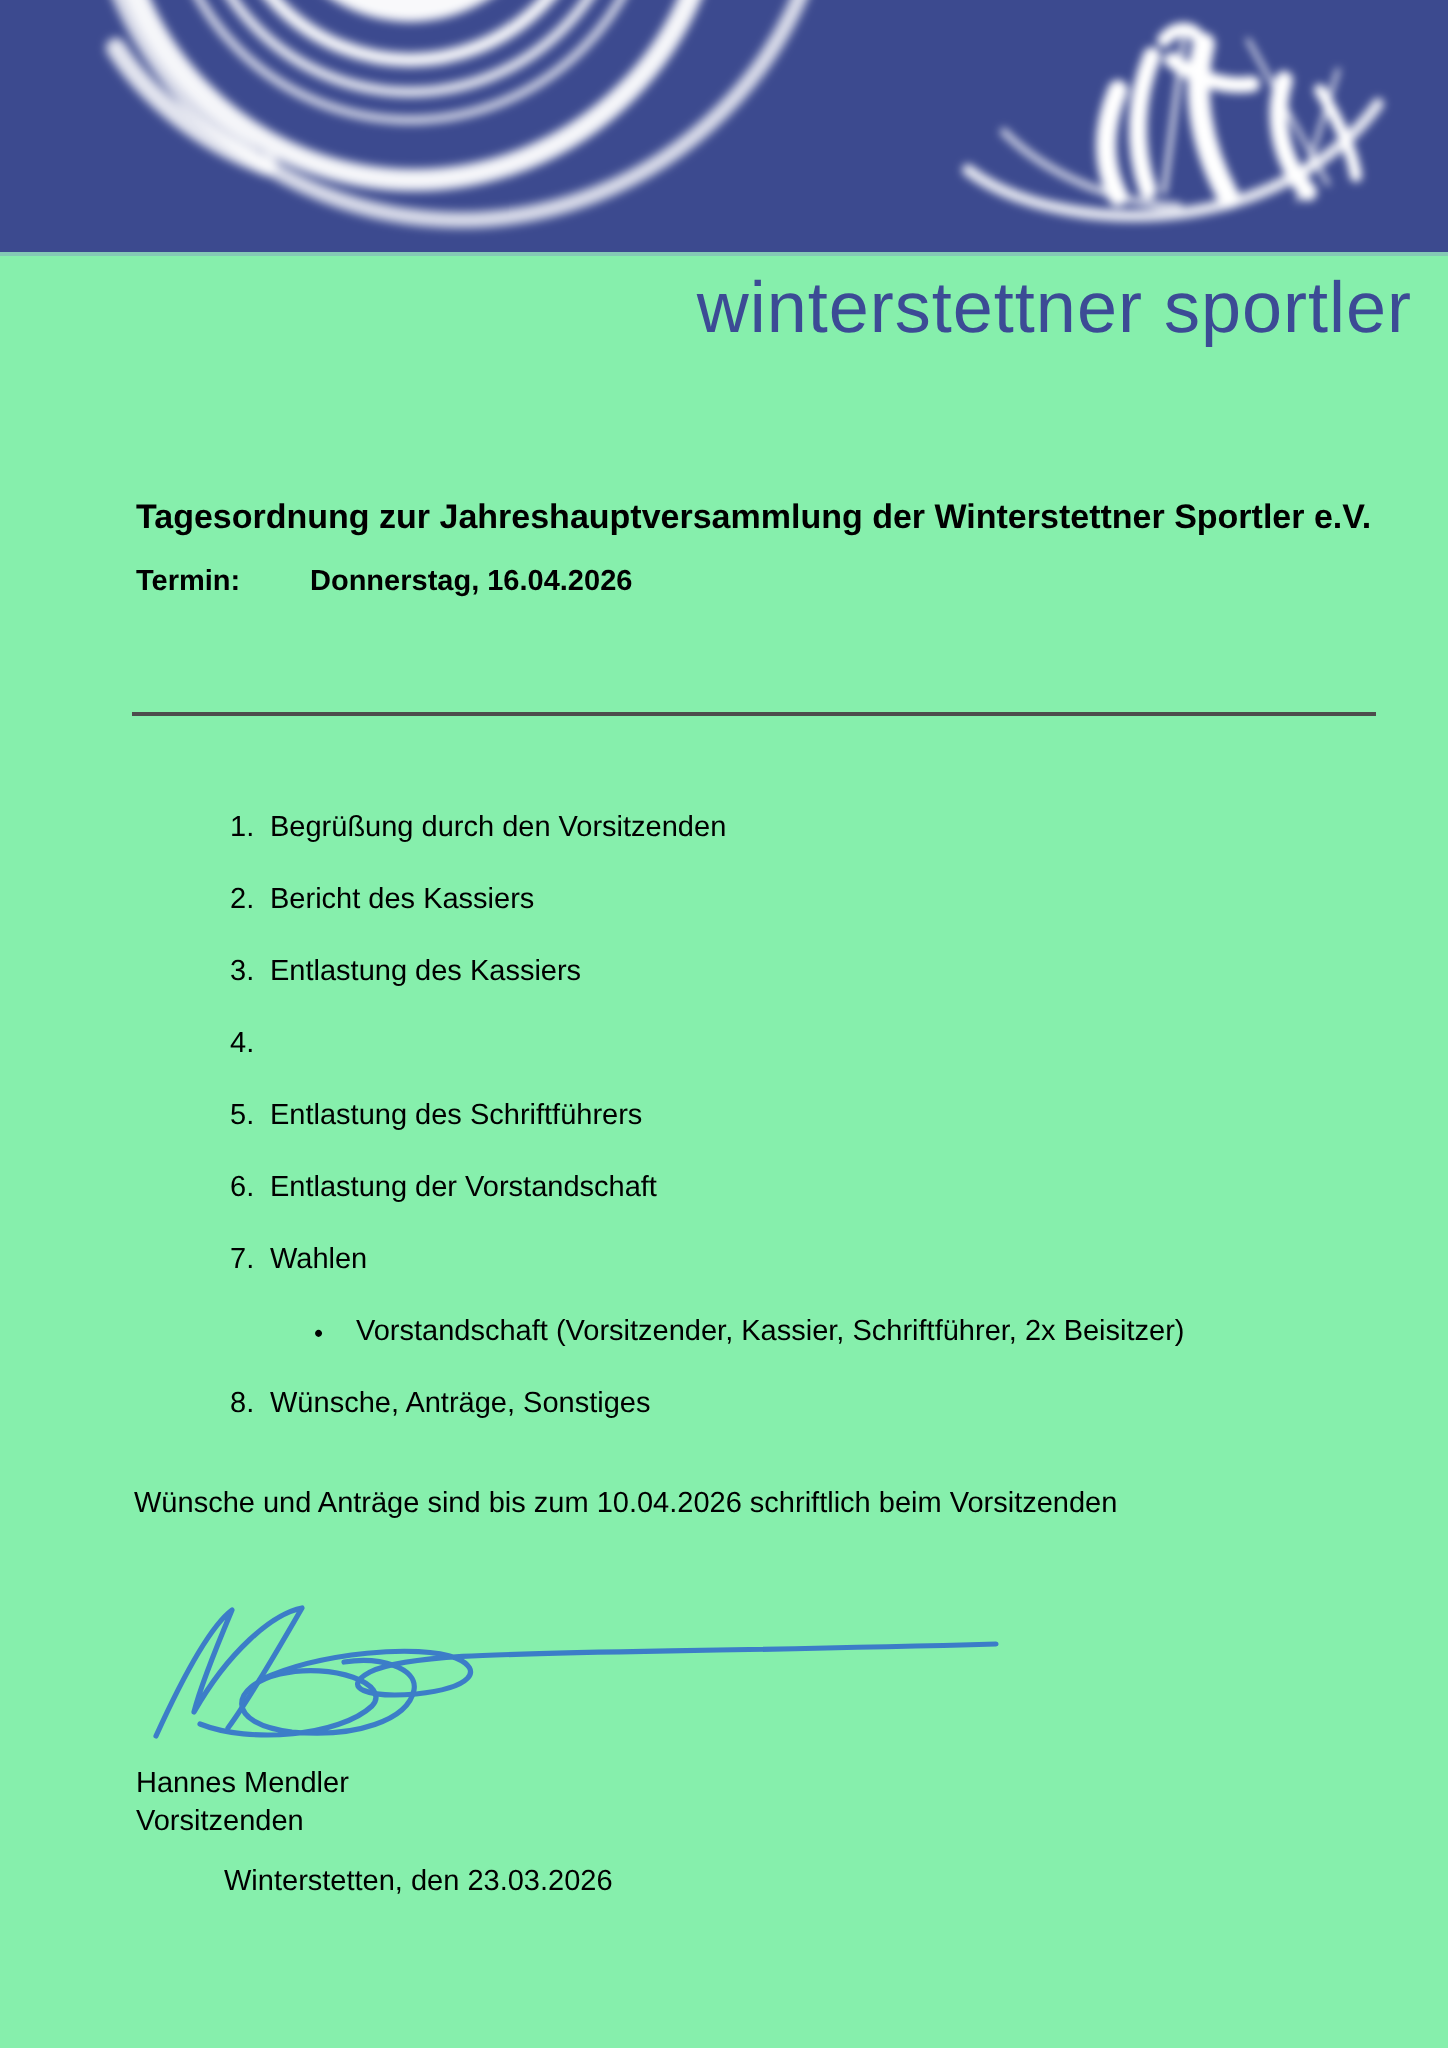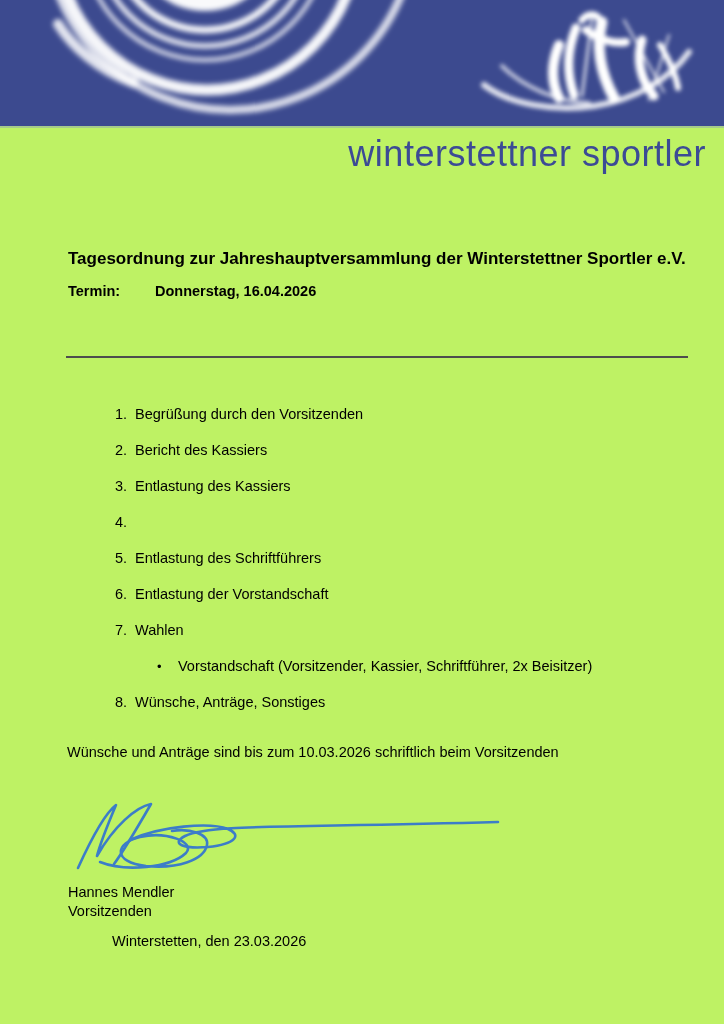--- a/index.html
+++ b/index.html
@@ -5,21 +5,21 @@
   :root{
     --banner:#3c4a8f;
     --logo:#3c4b95;
     --link:#3579c0;
     --signature:#3c7dc8;
     --rule:#4d4d4d;
   }
   *{margin:0;padding:0;box-sizing:border-box;}
   html,body{background:#ffffff;}
   body{font-family:"Liberation Sans", sans-serif;color:#111;}
-  .page{position:relative;width:724px;height:1024px;background:#bef264;overflow:hidden;margin:0 auto;}
+  .page{position:relative;width:724px;height:1024px;background:#86efac;overflow:hidden;margin:0 auto;}
 
   
   .banner{position:absolute;left:0;top:0;width:724px;height:126px;background:var(--banner);box-shadow:0 2px 0 rgba(130,145,195,.4);}
   .banner svg{position:absolute;top:0;}
   .swirl{left:0;}
   .skier{right:0;}
 
   
   .logo-row{position:absolute;left:0;top:128px;width:724px;height:52px;text-align:right;padding-right:18px;}
   .logo-text{font-size:36px;line-height:52px;color:var(--logo);letter-spacing:0.5px;}
@@ -146,21 +146,21 @@
       <span class="bullet">•</span>
       <span class="agenda-text">Vorstandschaft (Vorsitzender, Kassier, Schriftführer, 2x Beisitzer)</span>
     </div>
     <div class="agenda-row">
       <span class="agenda-num">8.</span>
       <span class="agenda-text">Wünsche, Anträge, Sonstiges</span>
     </div>
   </div>
 
   <div class="note">
-    <span style="display:block">Wünsche und Anträge sind bis zum 10.03.2026 schriftlich beim Vorsitzenden</span>
+    <span style="display:block">Wünsche und Anträge sind bis zum 10.04.2026 schriftlich beim Vorsitzenden</span>
   </div>
 
   <div class="sig-wrap">
     <svg width="440" height="80" viewBox="0 0 440 80">
       <g fill="none" stroke-width="2.6" stroke-linecap="round" stroke-linejoin="round">
         <path d="M8,70 C18,48 34,16 46,7 C38,26 30,46 27,58 C44,28 66,9 81,6 C66,32 50,58 44,66"></path>
         <path d="M30,64 C55,74 100,70 116,55 C126,44 96,33 70,39 C45,45 42,64 76,68 C108,71 134,62 137,47 C139,36 120,30 102,33"></path>
         <path d="M60,42 C90,28 140,24 158,31 C172,37 166,46 138,49 C114,51 100,46 115,38 C140,26 210,30 428,24"></path>
       </g>
     </svg>

